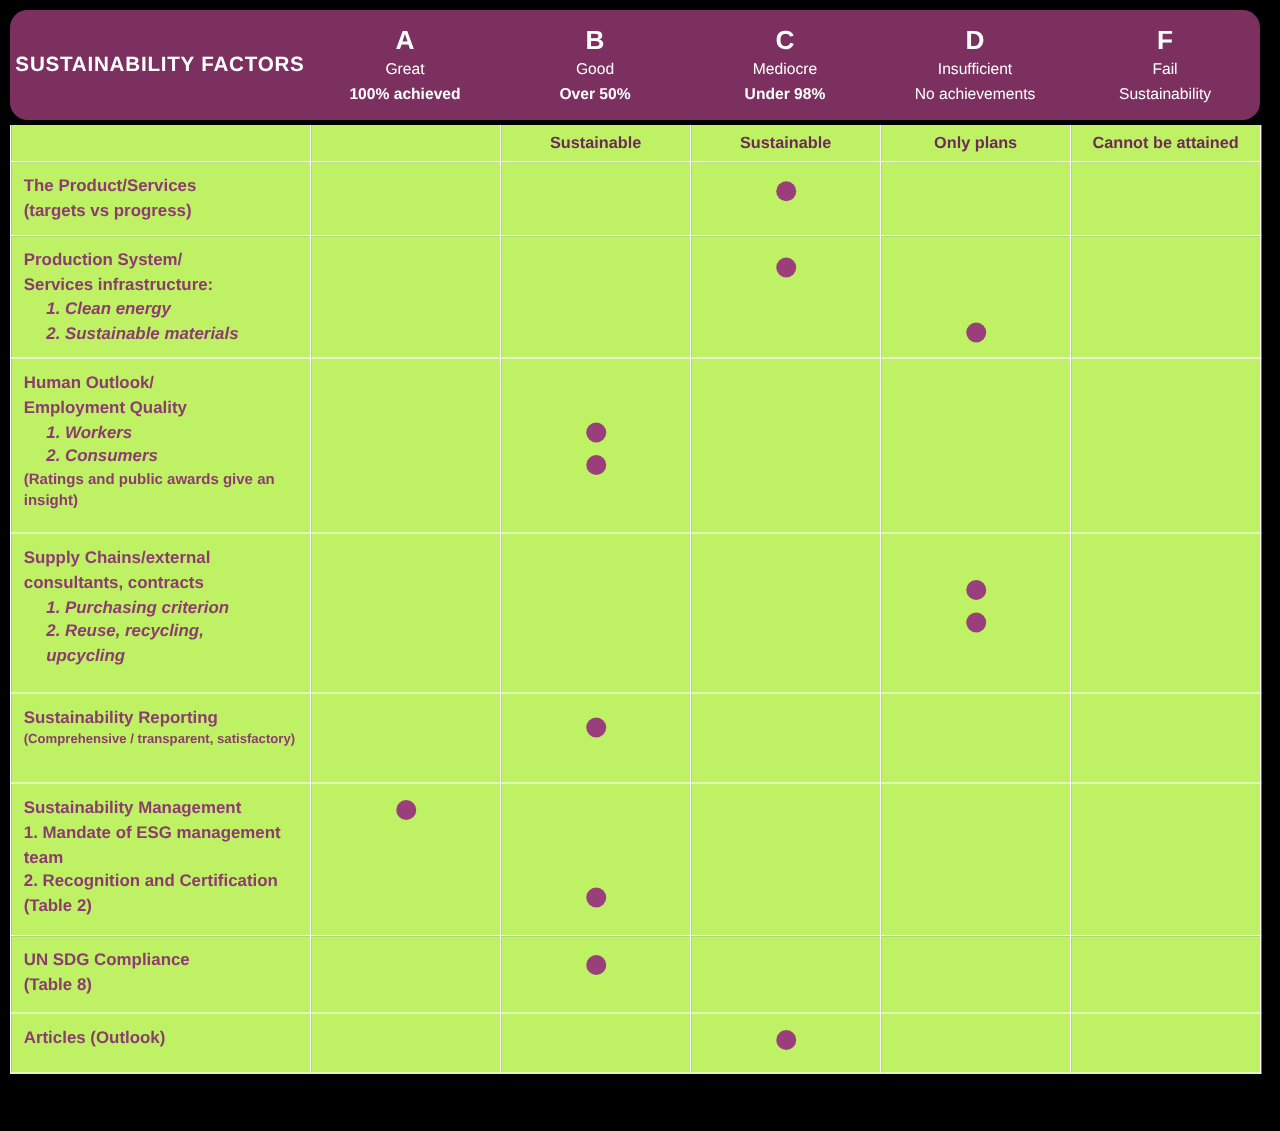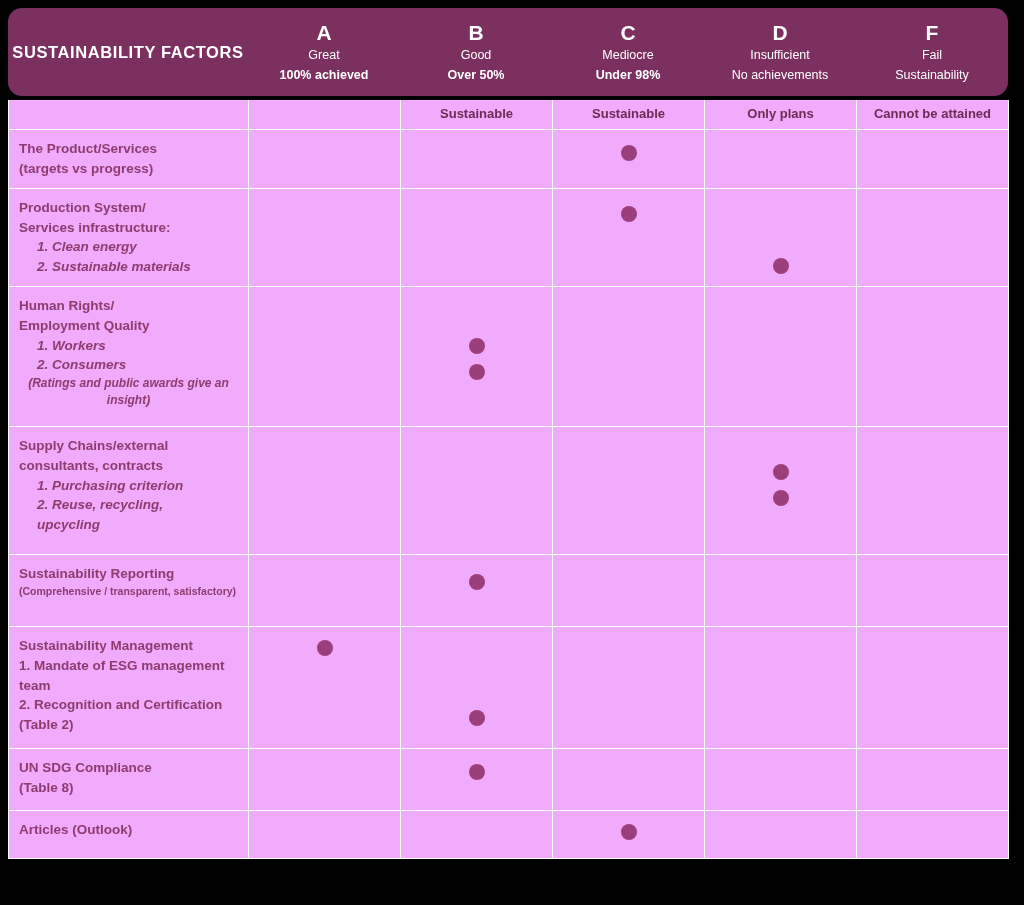--- a/index.html
+++ b/index.html
@@ -77,21 +77,21 @@
     left: 8px;
     top: 100px;
     width: 1000px;
     border-collapse: collapse;
     table-layout: fixed;
   }
   table.grid td {
     border: 1px solid #ffffff;
     vertical-align: top;
     padding: 0;
-    background: #f0abfc;
+    background: #bef264;
   }
   table.grid tr.subhead td { border-top: none; }
   td.col-label { width: 240px; }
   td.col-cell  { width: 152px; }
 
   .label-box {
     padding: 9px 10px 10px 10px;
     color: #8E3C70;
     font-size: 13.5px;
     line-height: 1.45;
@@ -101,25 +101,23 @@
     font-weight: bold;
     font-style: italic;
     padding-left: 18px;
     display: block;
   }
   .label-box .subplain {
     font-weight: bold;
     display: block;
   }
   .label-box .note {
-    font-style: italic;
     font-weight: bold;
     font-size: 12px;
     display: block;
-    text-align: center;
   }
   .label-box .smallnote {
     font-weight: bold;
     font-size: 10.5px;
     display: block;
     line-height: 1.35;
   }
 
   .subhead-cell {
     color: #6E2B55;
@@ -269,21 +267,21 @@
               </div>
             </div>
           </td>
           <td class="col-cell">
             <div class="cell-inner"></div>
           </td>
         </tr>
         <tr style="height: 140px;">
           <td class="col-label">
             <div class="label-box">
-              <span class="subplain">Human Rights/</span>
+              <span class="subplain">Human Outlook/</span>
               <span class="subplain">Employment Quality</span>
               <span class="sub">1. Workers</span>
               <span class="sub">2. Consumers</span>
               <span class="note">(Ratings and public awards give an insight)</span>
             </div>
           </td>
           <td class="col-cell">
             <div class="cell-inner"></div>
           </td>
           <td class="col-cell">

